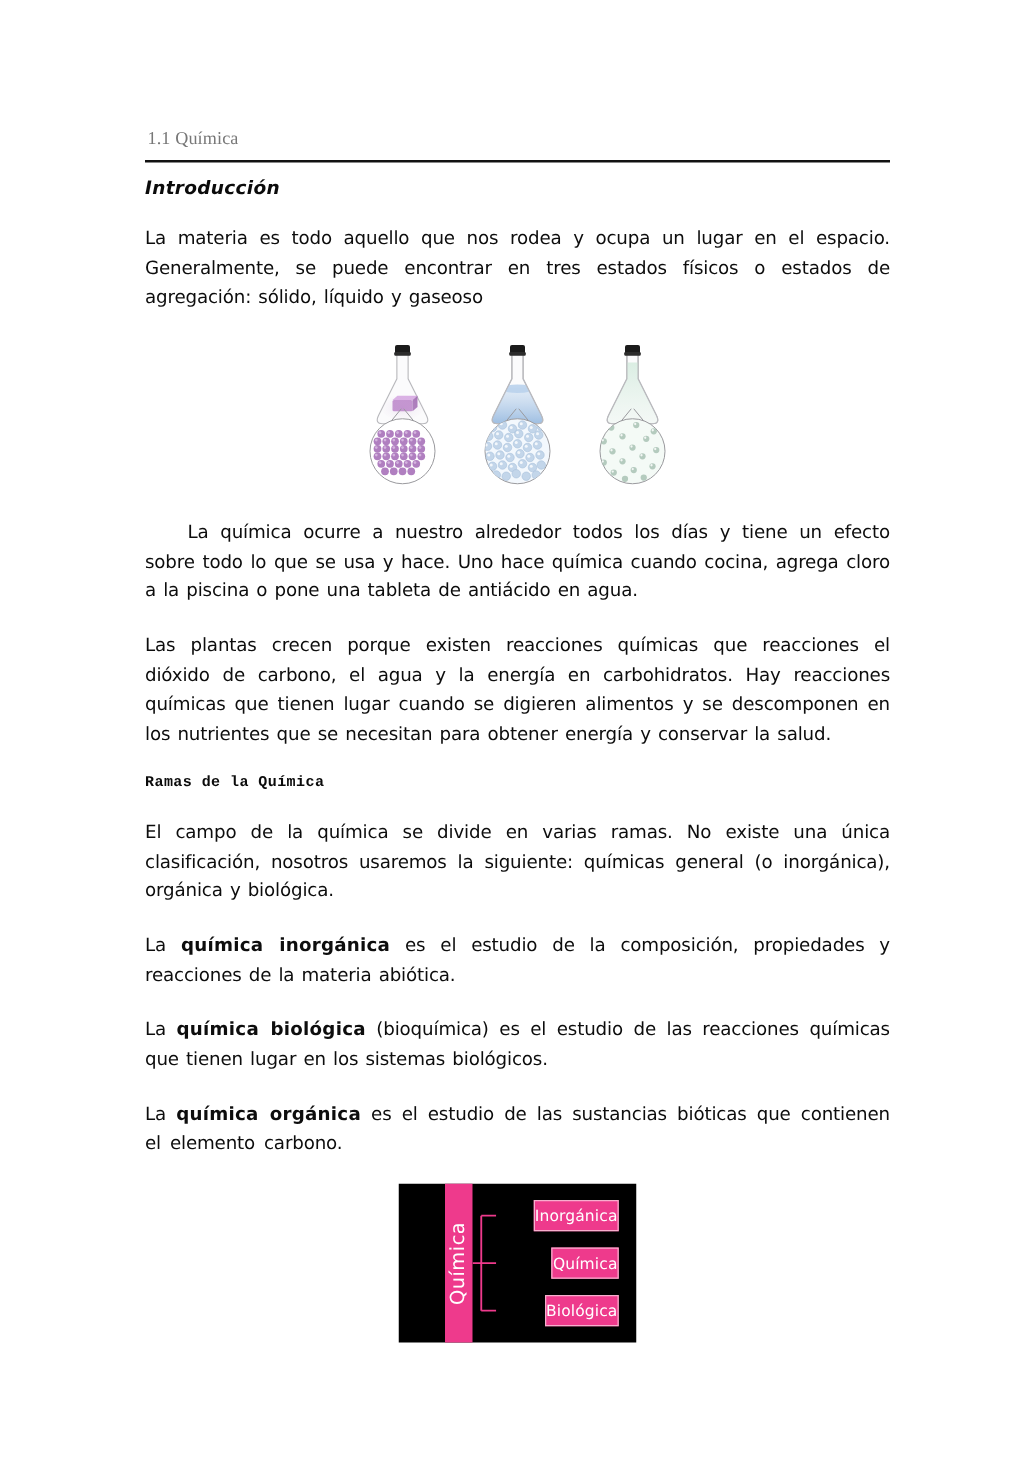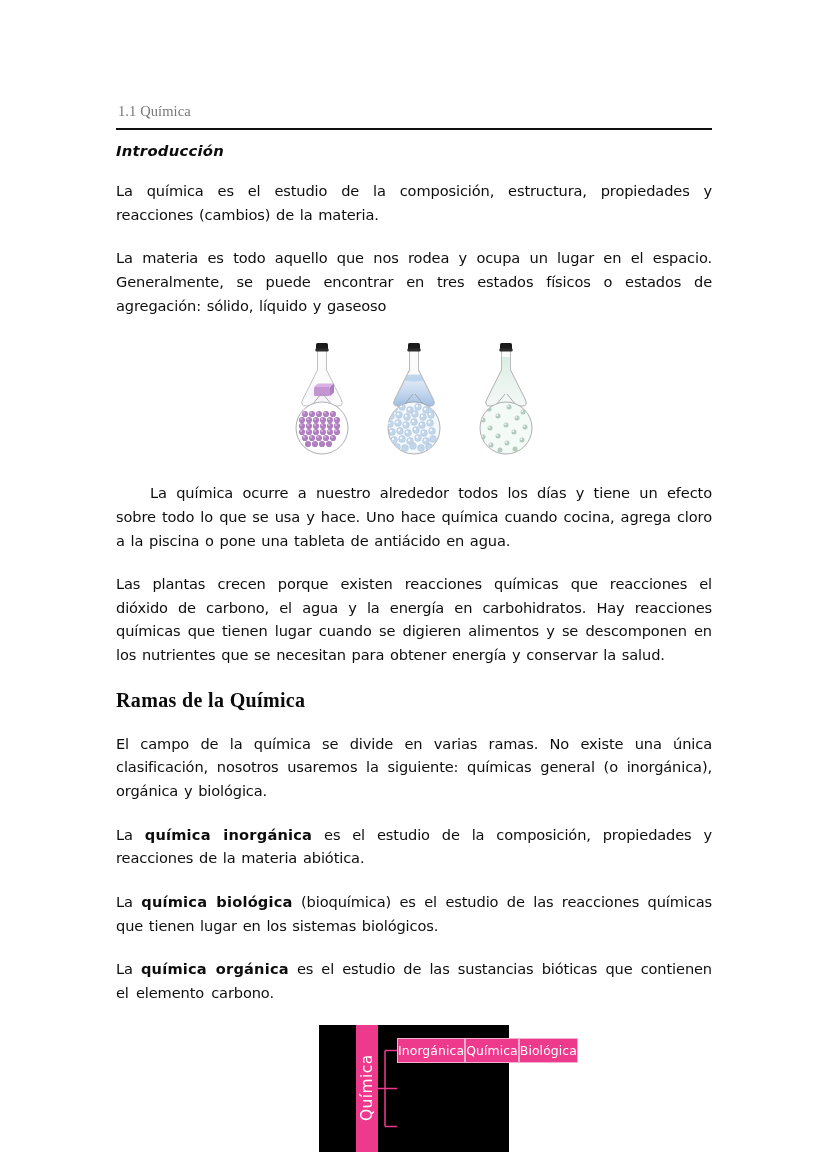--- a/index.html
+++ b/index.html
@@ -66,22 +66,22 @@
     font-size: 14.8px;
     font-weight: bold;
     color: #0b0b0b;
     letter-spacing: 0.25px;
     margin: 0 0 19px 0;
     line-height: 1.3;
     font-style: italic;
   }
 
   h3.sub-title {
-    font-family: Liberation Serif, serif;
-    font-size: 20px;
+    font-family: Liberation Mono, monospace;
+    font-size: 12px;
     font-weight: bold;
     color: #0b0b0b;
     letter-spacing: 0.35px;
     margin: 0 0 19px 0;
     line-height: 1.3;
   }
 
   p.para { margin: 0 0 20px 0; }
   p.para.indent { text-indent: 34px; }
   p.para b { font-weight: bold; letter-spacing: 0.2px; }
@@ -136,22 +136,23 @@
     letter-spacing: 0.4px;
     line-height: 1;
   }
   .branch-boxes {
     position: absolute;
     left: 78px;
     top: 13px;
     width: 98px;
     height: 101px;
     display: flex;
-    flex-direction: row;
+    flex-direction: column;
     justify-content: space-between;
+    align-items: flex-end;
   }
   .branch-box {
     height: 25px;
     background: #ee3a8c;
     border: 1.4px solid #f7aecd;
     box-sizing: border-box;
     display: flex;
     align-items: center;
     justify-content: center;
     font-family: "DejaVu Sans", sans-serif;
@@ -173,21 +174,20 @@
 
 <div class="page">
   <div class="content">
 
     <div class="running-head">1.1 Química</div>
 
     <div class="head-rule"></div>
 
     <h2 class="section-title">Introducción</h2>
 
-    <p class="doc-text para tracked-2">La química es el estudio de la composición, estructura, propiedades y reacciones (cambios) de la materia.</p>
 
     <p class="doc-text para tracked-2">La materia es todo aquello que nos rodea y ocupa un lugar en el espacio. Generalmente, se puede encontrar en tres estados físicos o estados de agregación: sólido, líquido y gaseoso</p>
 
     <div class="figure-flasks">
 
       <div class="flask-unit">
         <svg width="82" height="122" viewBox="0 0 82 122" xmlns="http://www.w3.org/2000/svg">
           <defs>
             <radialGradient id="solidGlow" cx="50%" cy="50%" r="50%">
               <stop offset="0%" stop-color="#c9a7d6" stop-opacity="0.85"></stop>

